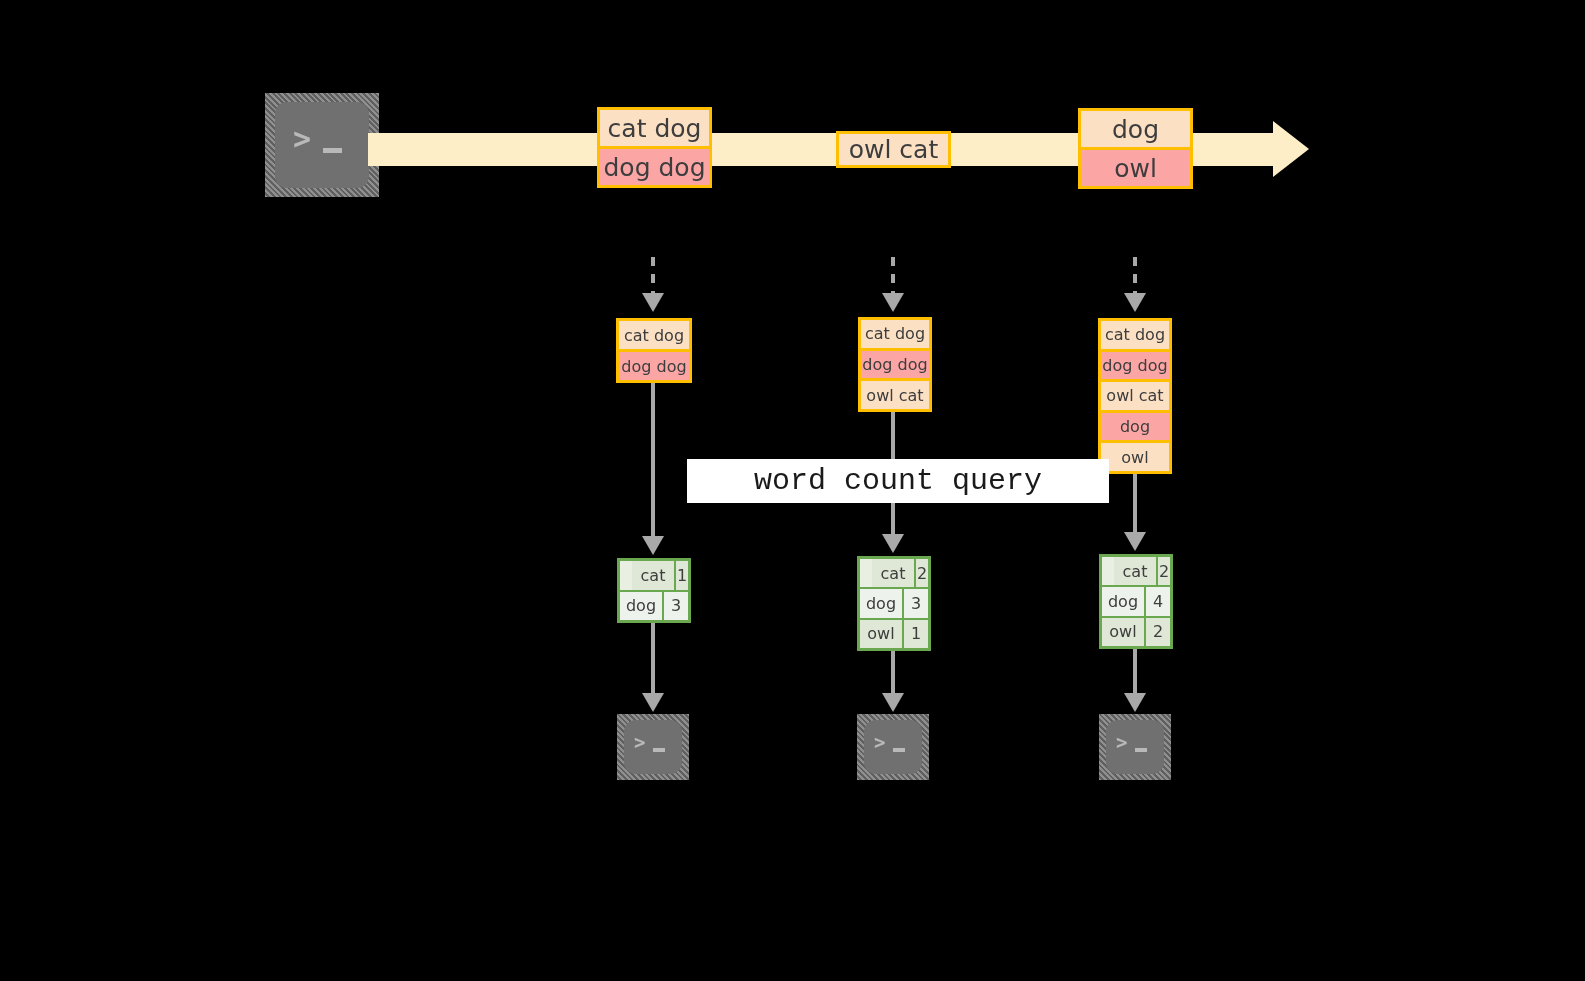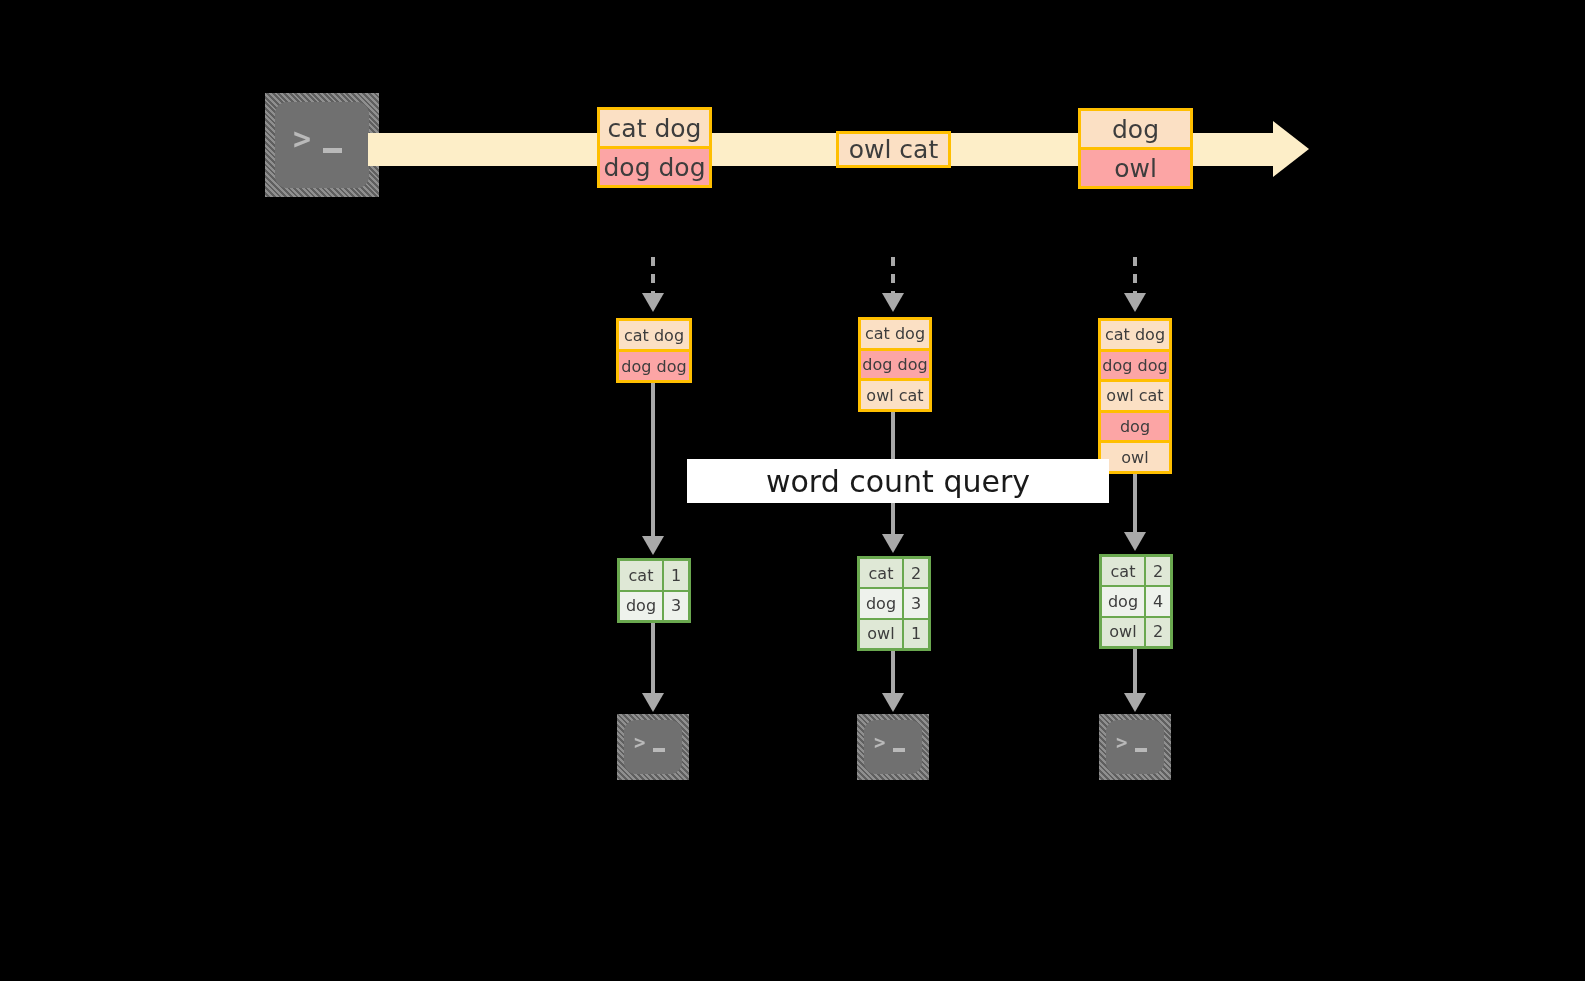--- a/index.html
+++ b/index.html
@@ -100,21 +100,21 @@
     display: flex;
     flex-direction: column;
     overflow: hidden;
   }
   .gbox .grow {
     box-sizing: border-box;
     flex: 1 1 auto;
     display: flex;
     border-top: 2px solid #6aa84f;
   }
-  .gbox .grow:first-child { border-top: none; }
+  .gbox .grow:first-child { border-top: none; margin-left: 12px; }
   .gbox .grow.dark  { background: #dfe8d6; }
   .gbox .grow.light { background: #eef2ec; }
   .gbox .gcell {
     box-sizing: border-box;
     display: flex;
     align-items: center;
     justify-content: center;
     font-size: 16px;
     color: #3d3d3d;
     white-space: nowrap;
@@ -150,20 +150,21 @@
   
   .query-band {
     position: absolute;
     background: #ffffff;
     display: flex;
     align-items: center;
     justify-content: center;
     color: #1a1a1a;
     font-size: 30px;
     white-space: nowrap;
+    font-family: Liberation Mono, monospace;
   }
 </style>
 </head>
 <body>
 
 <div id="stage">
 
   <div class="terminal" style="left:265px; top:93px; width:114px; height:104px;">
     <div class="screen" style="left:10px; top:9px; right:10px; bottom:9px;"></div>
     <div class="chev" style="left:28px; top:31px; font-size:30px;">&gt;</div>

